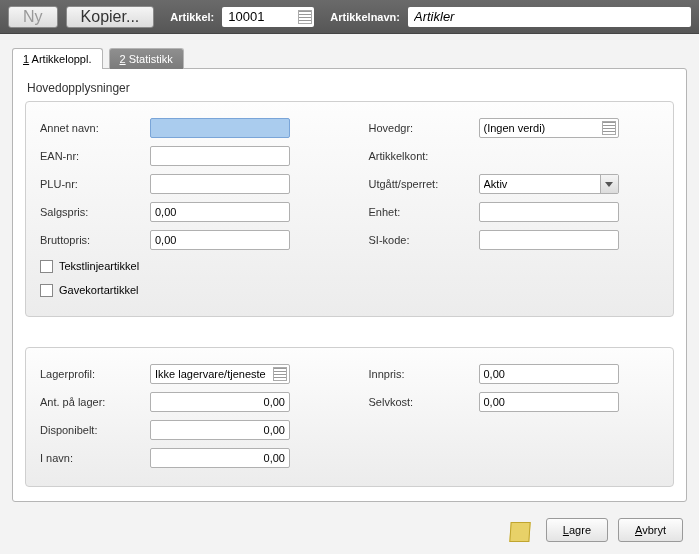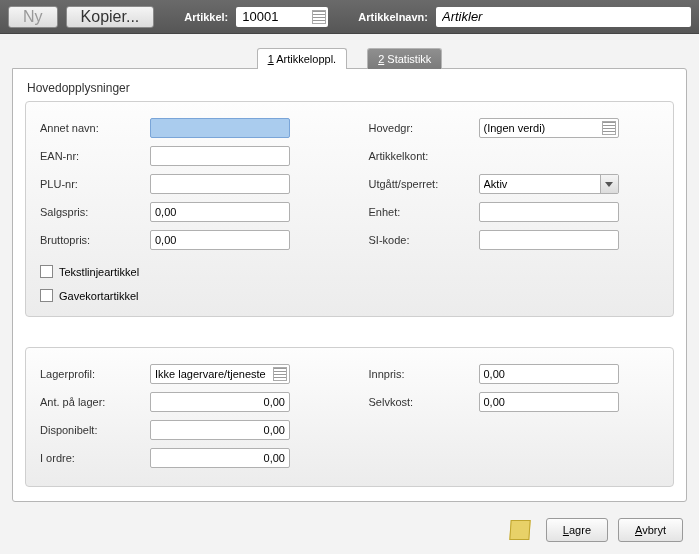--- a/index.html
+++ b/index.html
@@ -31,21 +31,21 @@
     color: #333;
     cursor: pointer;
   }
   .hdr-btn.disabled {
     color: #999;
     cursor: default;
   }
   .hdr-label {
     color: #fff;
     font-weight: bold;
-    margin-left: 22px;
+    margin-left: 8px;
   }
   .hdr-input-wrap {
     display: flex;
     align-items: center;
     background: #fff;
     height: 20px;
     padding: 0 2px 0 4px;
     border-radius: 2px;
   }
   .hdr-input {
@@ -60,25 +60,24 @@
     display: inline-block;
     background: repeating-linear-gradient(#999 0 1px, transparent 1px 3px);
     border: 1px solid #aaa;
     margin-left: 2px;
   }
   .content-area {
     padding: 14px 12px 8px 12px;
   }
   .tab-row {
     display: flex;
-    gap: 20px;
+    gap: 6px;
     margin-bottom: -1px;
     position: relative;
     z-index: 2;
-    justify-content: center;
   }
   .tab {
     padding: 4px 10px;
     font-size: 11px;
     border: 1px solid #b5b5b5;
     border-bottom: none;
     border-radius: 3px 3px 0 0;
     background: linear-gradient(#8f8f8f, #7b7b7b);
     color: #fff;
     cursor: pointer;
@@ -151,36 +150,36 @@
     display: flex; align-items: center; justify-content: center;
   }
   .dd-arrow::after {
     content: "";
     border-left: 4px solid transparent;
     border-right: 4px solid transparent;
     border-top: 5px solid #555;
   }
   .chk-row {
     display: flex;
-    align-items: flex-end;
+    align-items: center;
     gap: 6px;
     height: 24px;
   }
   .chk {
     width: 13px; height: 13px;
     border: 1px solid #888;
     background: #fff;
   }
   .panel2 {
     margin-top: 30px;
   }
   .footer {
     display: flex;
     justify-content: flex-end;
-    align-items: center;
+    align-items: flex-end;
     gap: 10px;
     padding: 8px 16px;
   }
   .note-icon {
     width: 20px; height: 20px;
     background: #e8d168;
     border: 1px solid #c0a52f;
     transform: skewX(-4deg);
     margin-right: 6px;
   }
@@ -295,21 +294,21 @@
           </div>
           <div class="field-row">
             <span class="fld-label">Ant. på lager:</span>
             <input class="fld-input right" value="0,00" style="">
           </div>
           <div class="field-row">
             <span class="fld-label">Disponibelt:</span>
             <input class="fld-input right" value="0,00" style="">
           </div>
           <div class="field-row">
-            <span class="fld-label">I ordre:</span>
+            <span class="fld-label">I navn:</span>
             <input class="fld-input right" value="0,00" style="">
           </div>
         </div>
         <div class="col">
           <div class="field-row">
             <span class="fld-label">Innpris:</span>
             <input class="fld-input" value="0,00" style="">
           </div>
           <div class="field-row">
             <span class="fld-label">Selvkost:</span>

